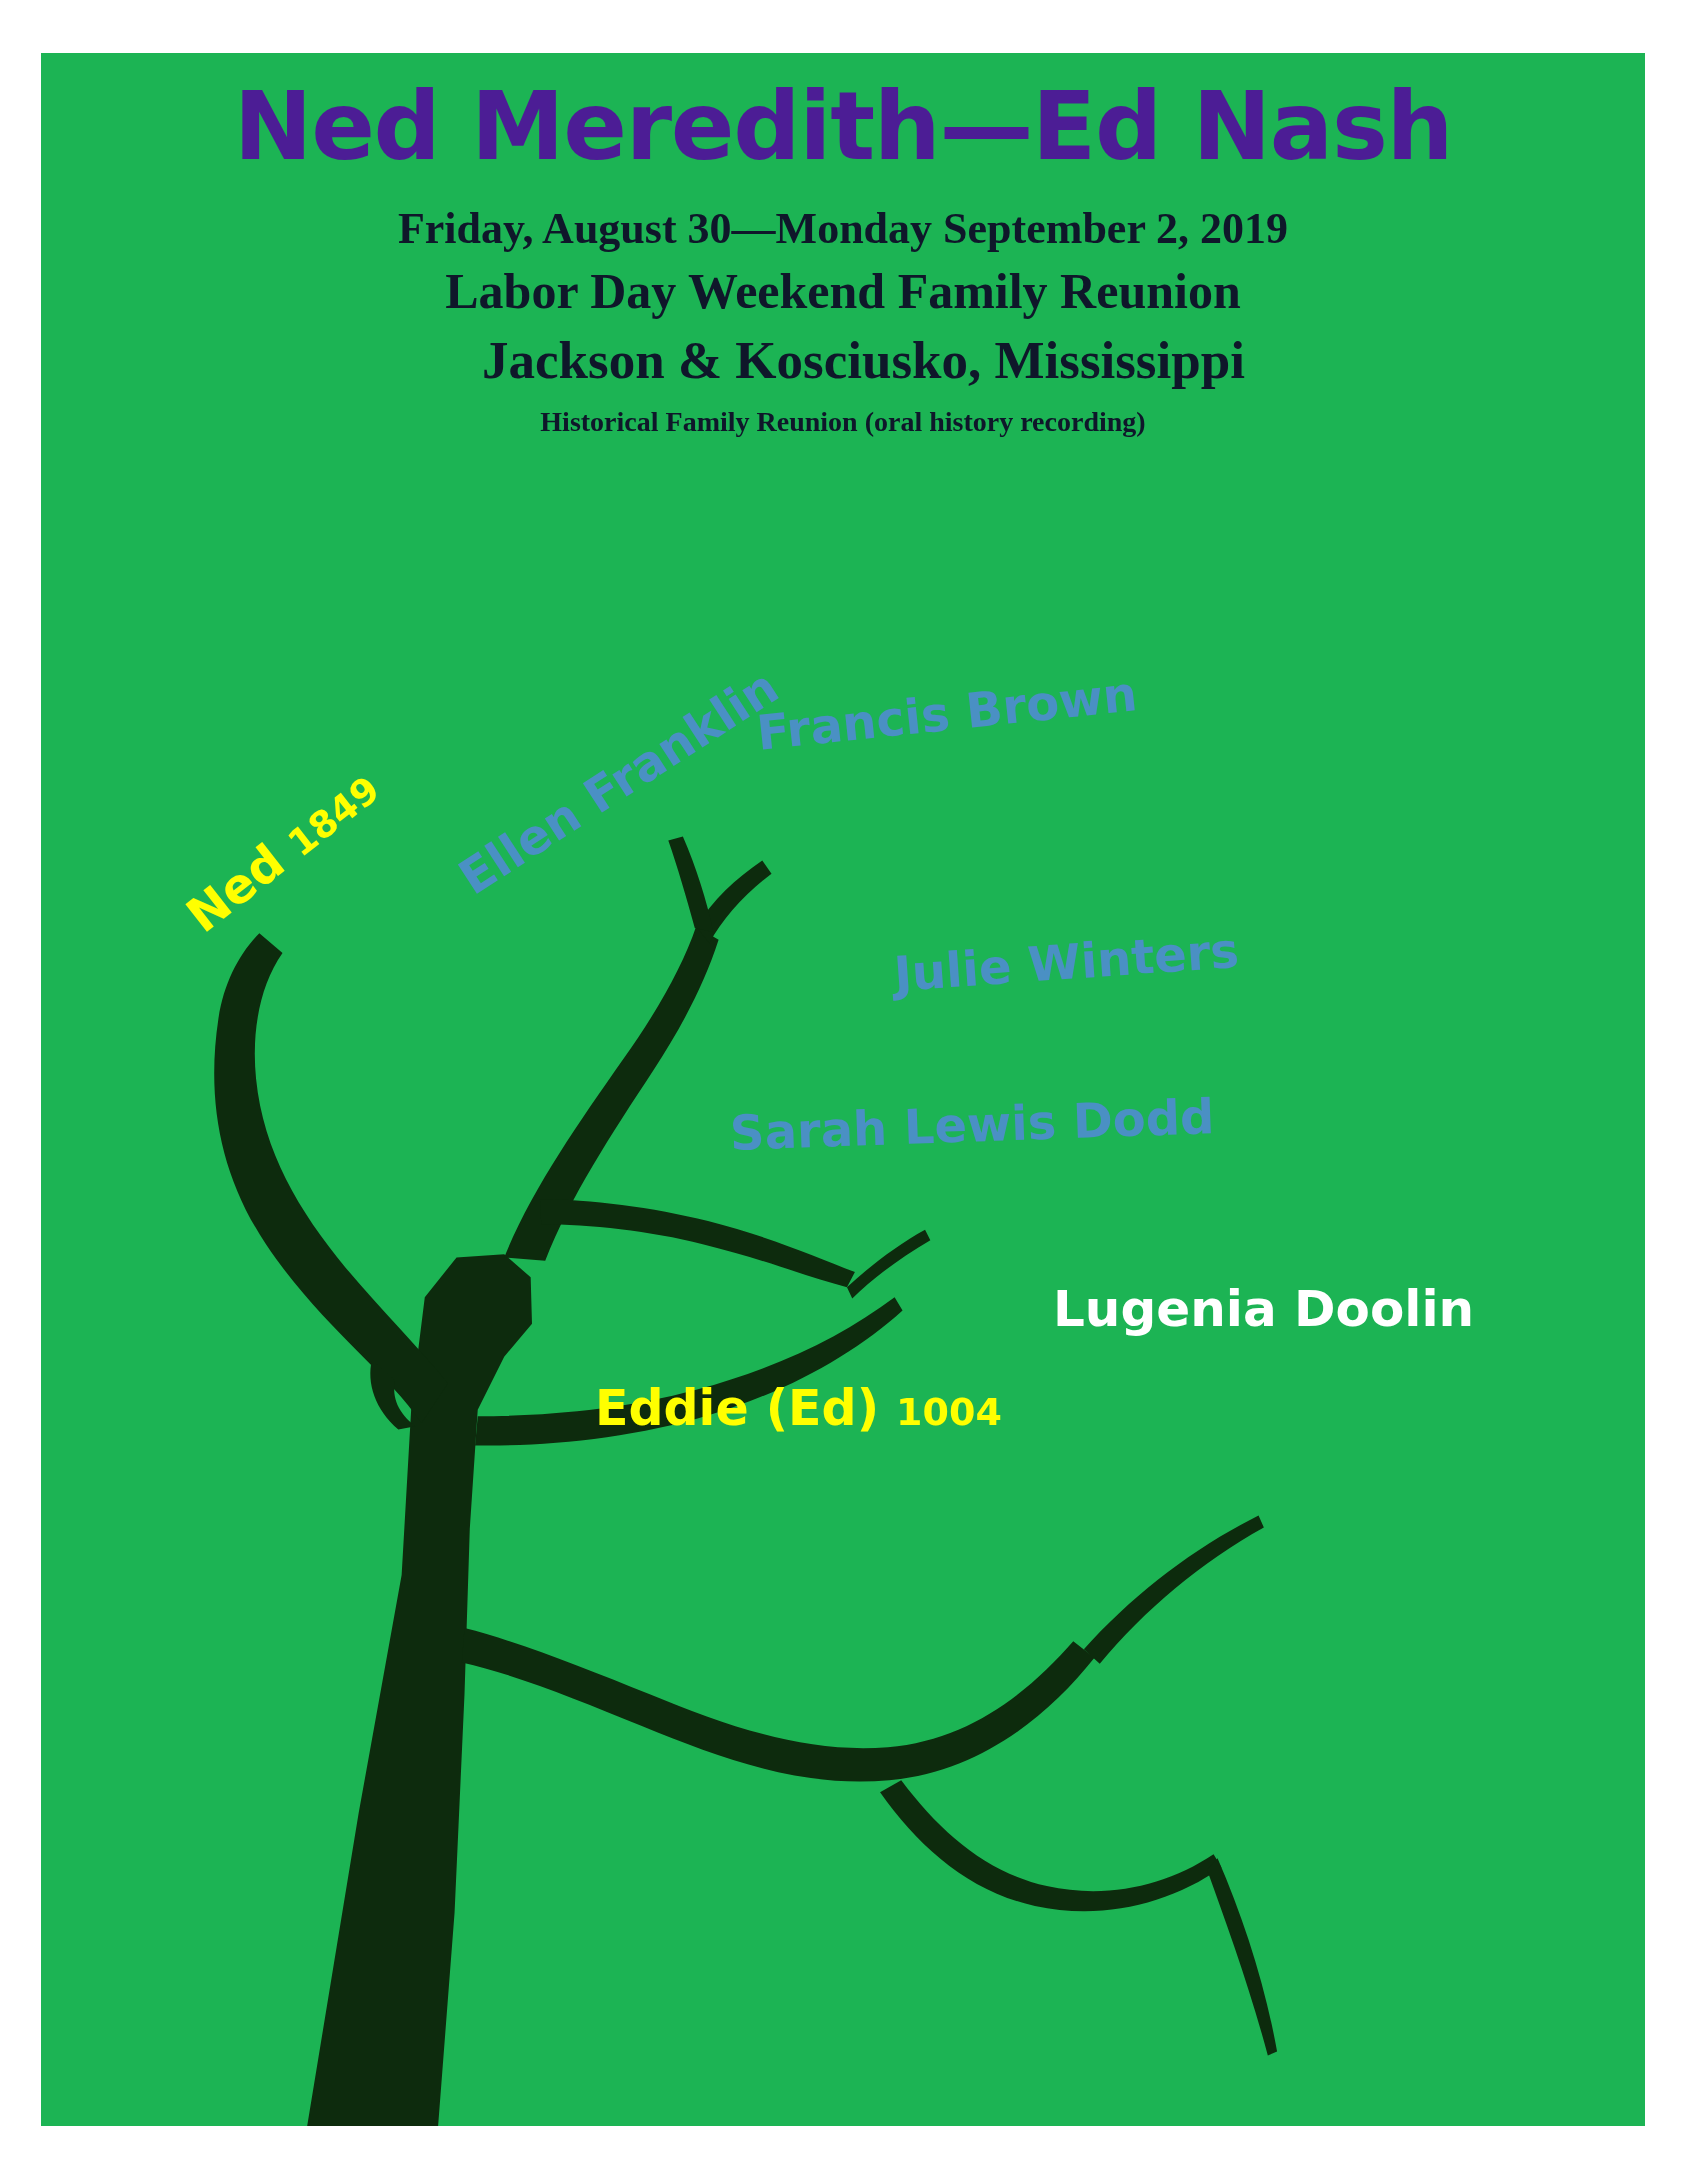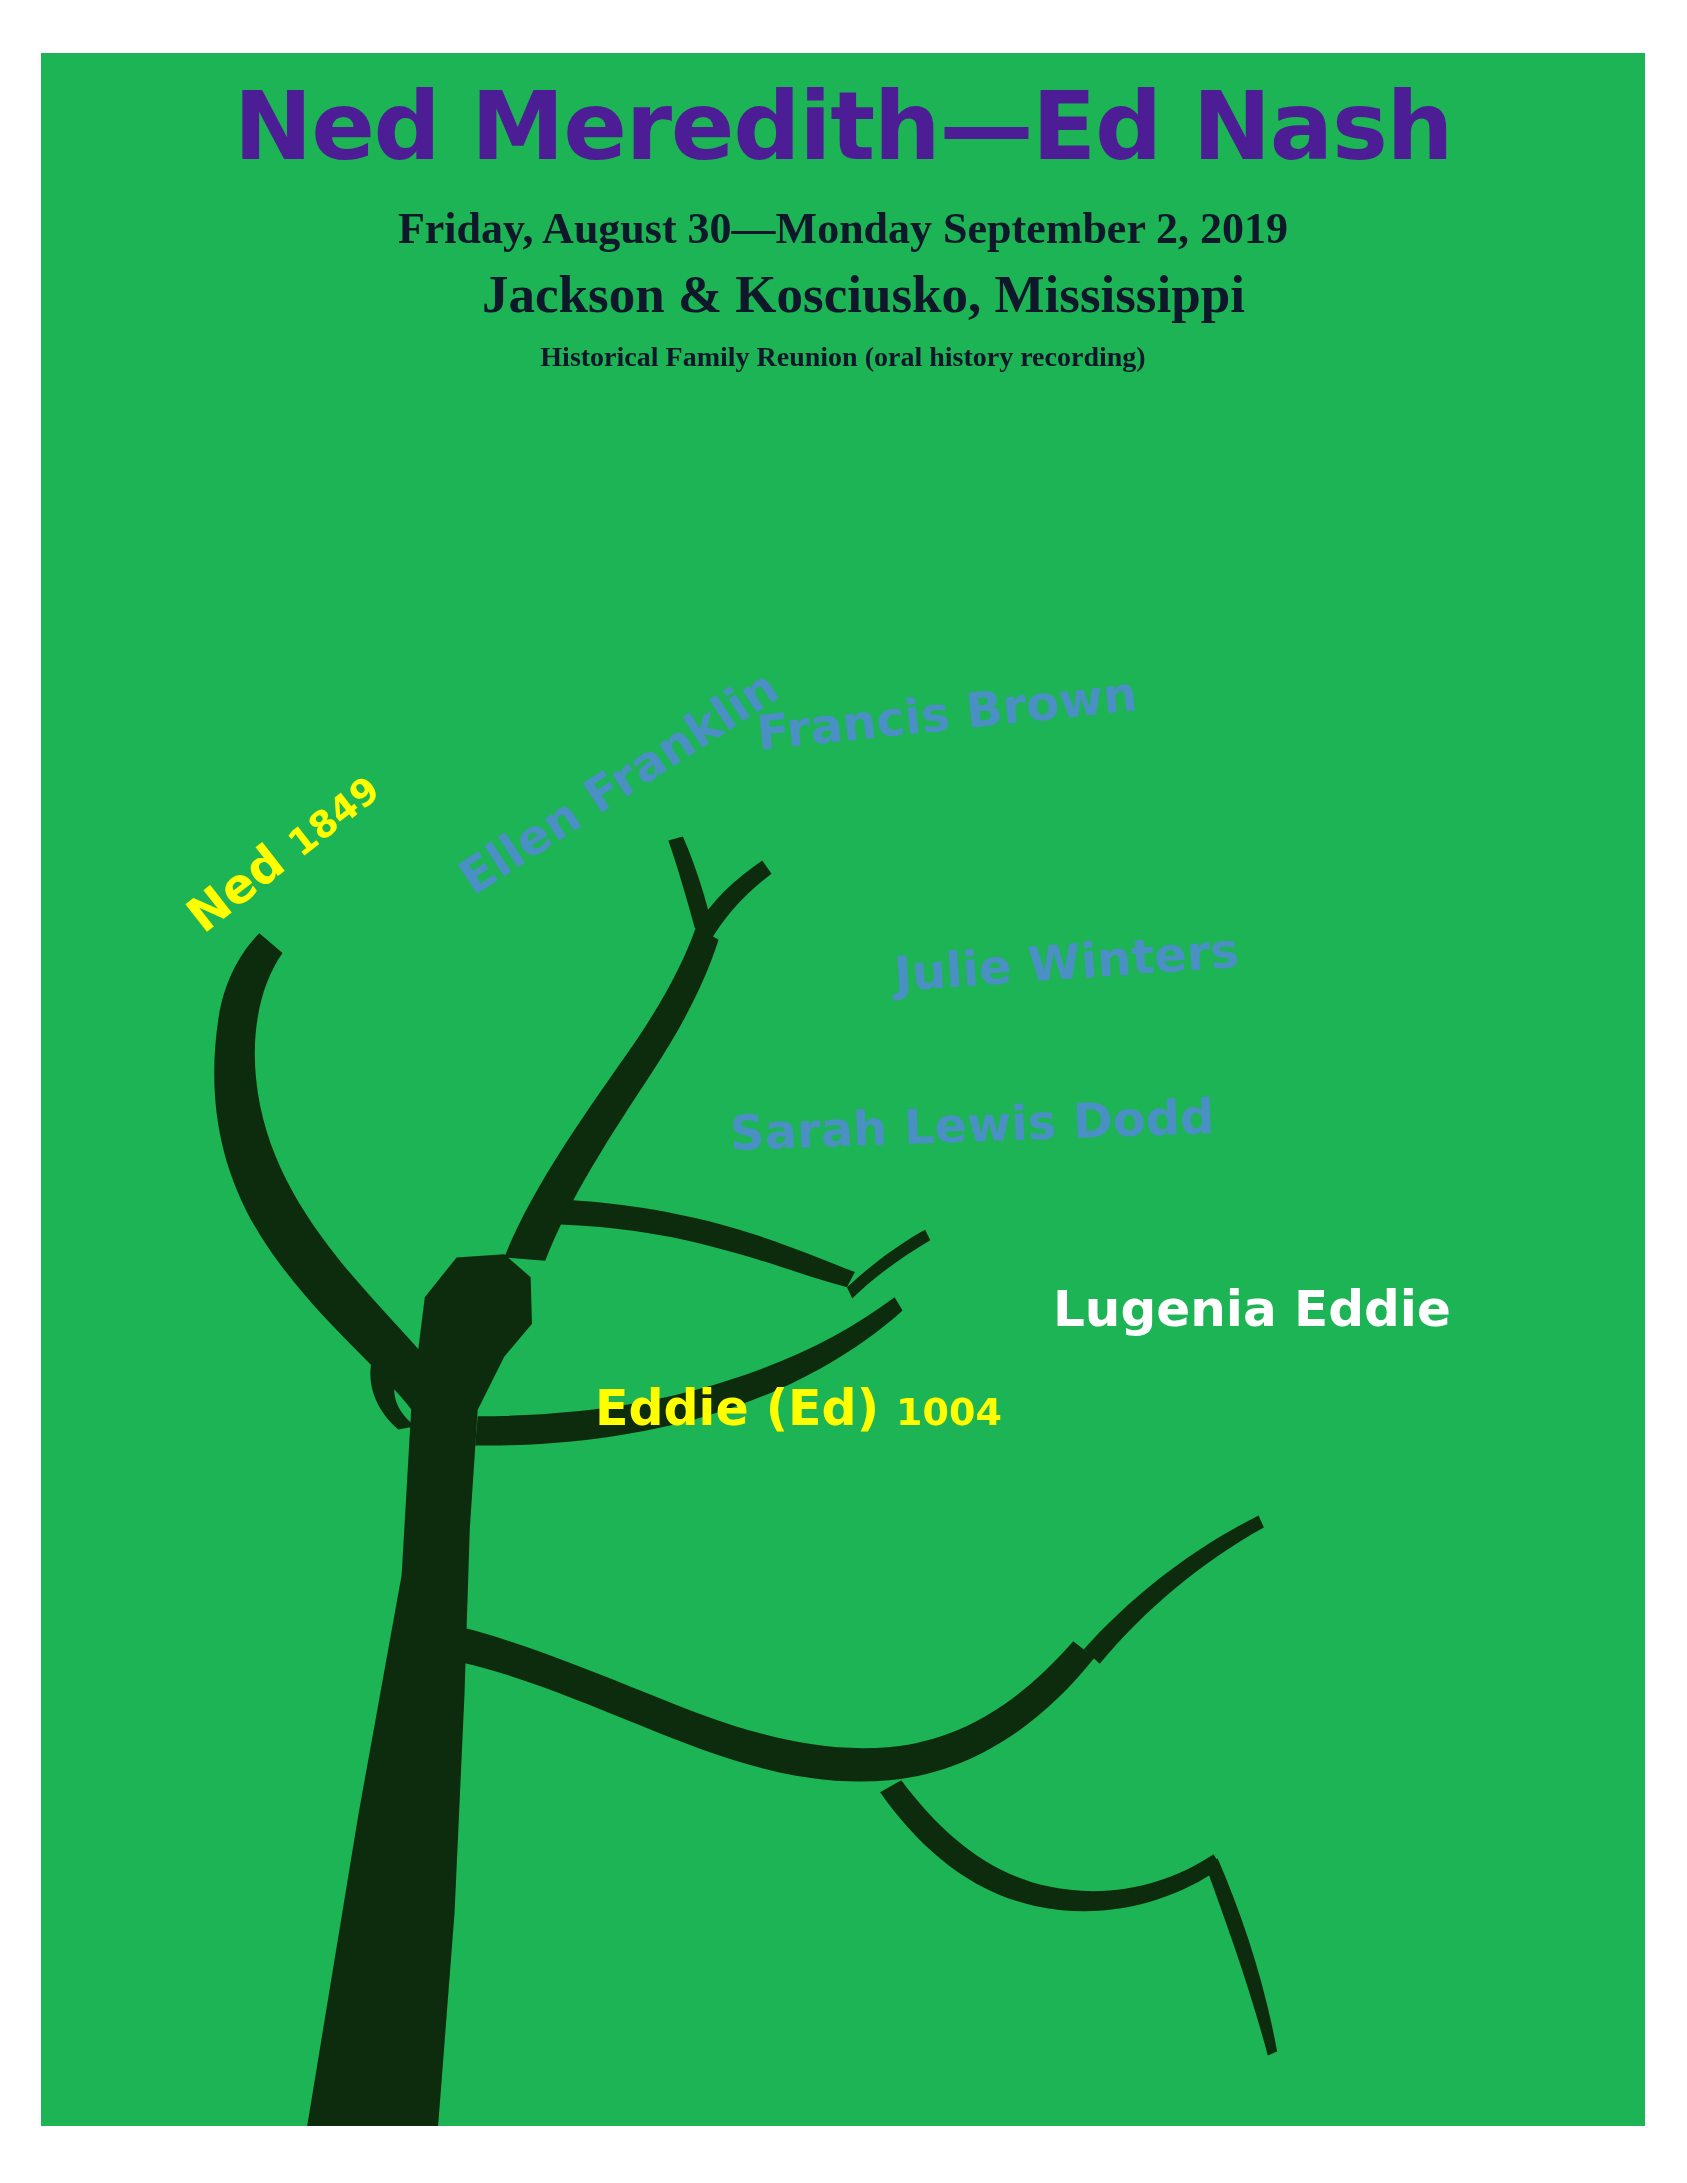--- a/index.html
+++ b/index.html
@@ -149,20 +149,21 @@
   }
 </style>
 </head>
 <body>
 
 <div id="poster">
 
   <div class="header">
     <div id="title">Ned Meredith—Ed Nash</div>
     <div id="sub-dates" class="sub">Friday, August 30—Monday September 2, 2019</div>
+    <div id="sub-occasion" class="sub">Labor Day Weekend Family Reunion</div>
     <div id="sub-location" class="sub">Jackson &amp; Kosciusko, Mississippi</div>
     <div id="sub-note" class="sub">Historical Family Reunion (oral history recording)</div>
   </div>
 
   <svg id="tree-canvas" viewBox="0 0 2424 2374" preserveAspectRatio="none">
 
     <path fill="#0d2b0d" d="M 600 2374 L 402 2374 L 480 1900 L 545 1540 L 560 1280 L 580 1120
          L 628 1060 L 700 1055 L 740 1090 L 742 1160 L 700 1210 L 660 1290
          L 648 1470 L 640 1720 L 625 2050 Z"></path>
 
@@ -225,21 +226,21 @@
   </div>
 
   <div id="name-ellen" class="name blue">Ellen Franklin</div>
 
   <div id="name-francis" class="name blue">Francis Brown</div>
 
   <div id="name-julie" class="name blue">Julie Winters</div>
 
   <div id="name-sarah" class="name blue">Sarah Lewis Dodd</div>
 
-  <div id="name-lugenia" class="name white">Lugenia Eddie</div>
+  <div id="name-lugenia" class="name white">Lugenia Doolin</div>
 
   <div id="name-eddie" class="name yellow">
     <span>Eddie (Ed)</span>
     <span class="yr">1004</span>
   </div>
 
 
 </div>
 
 

